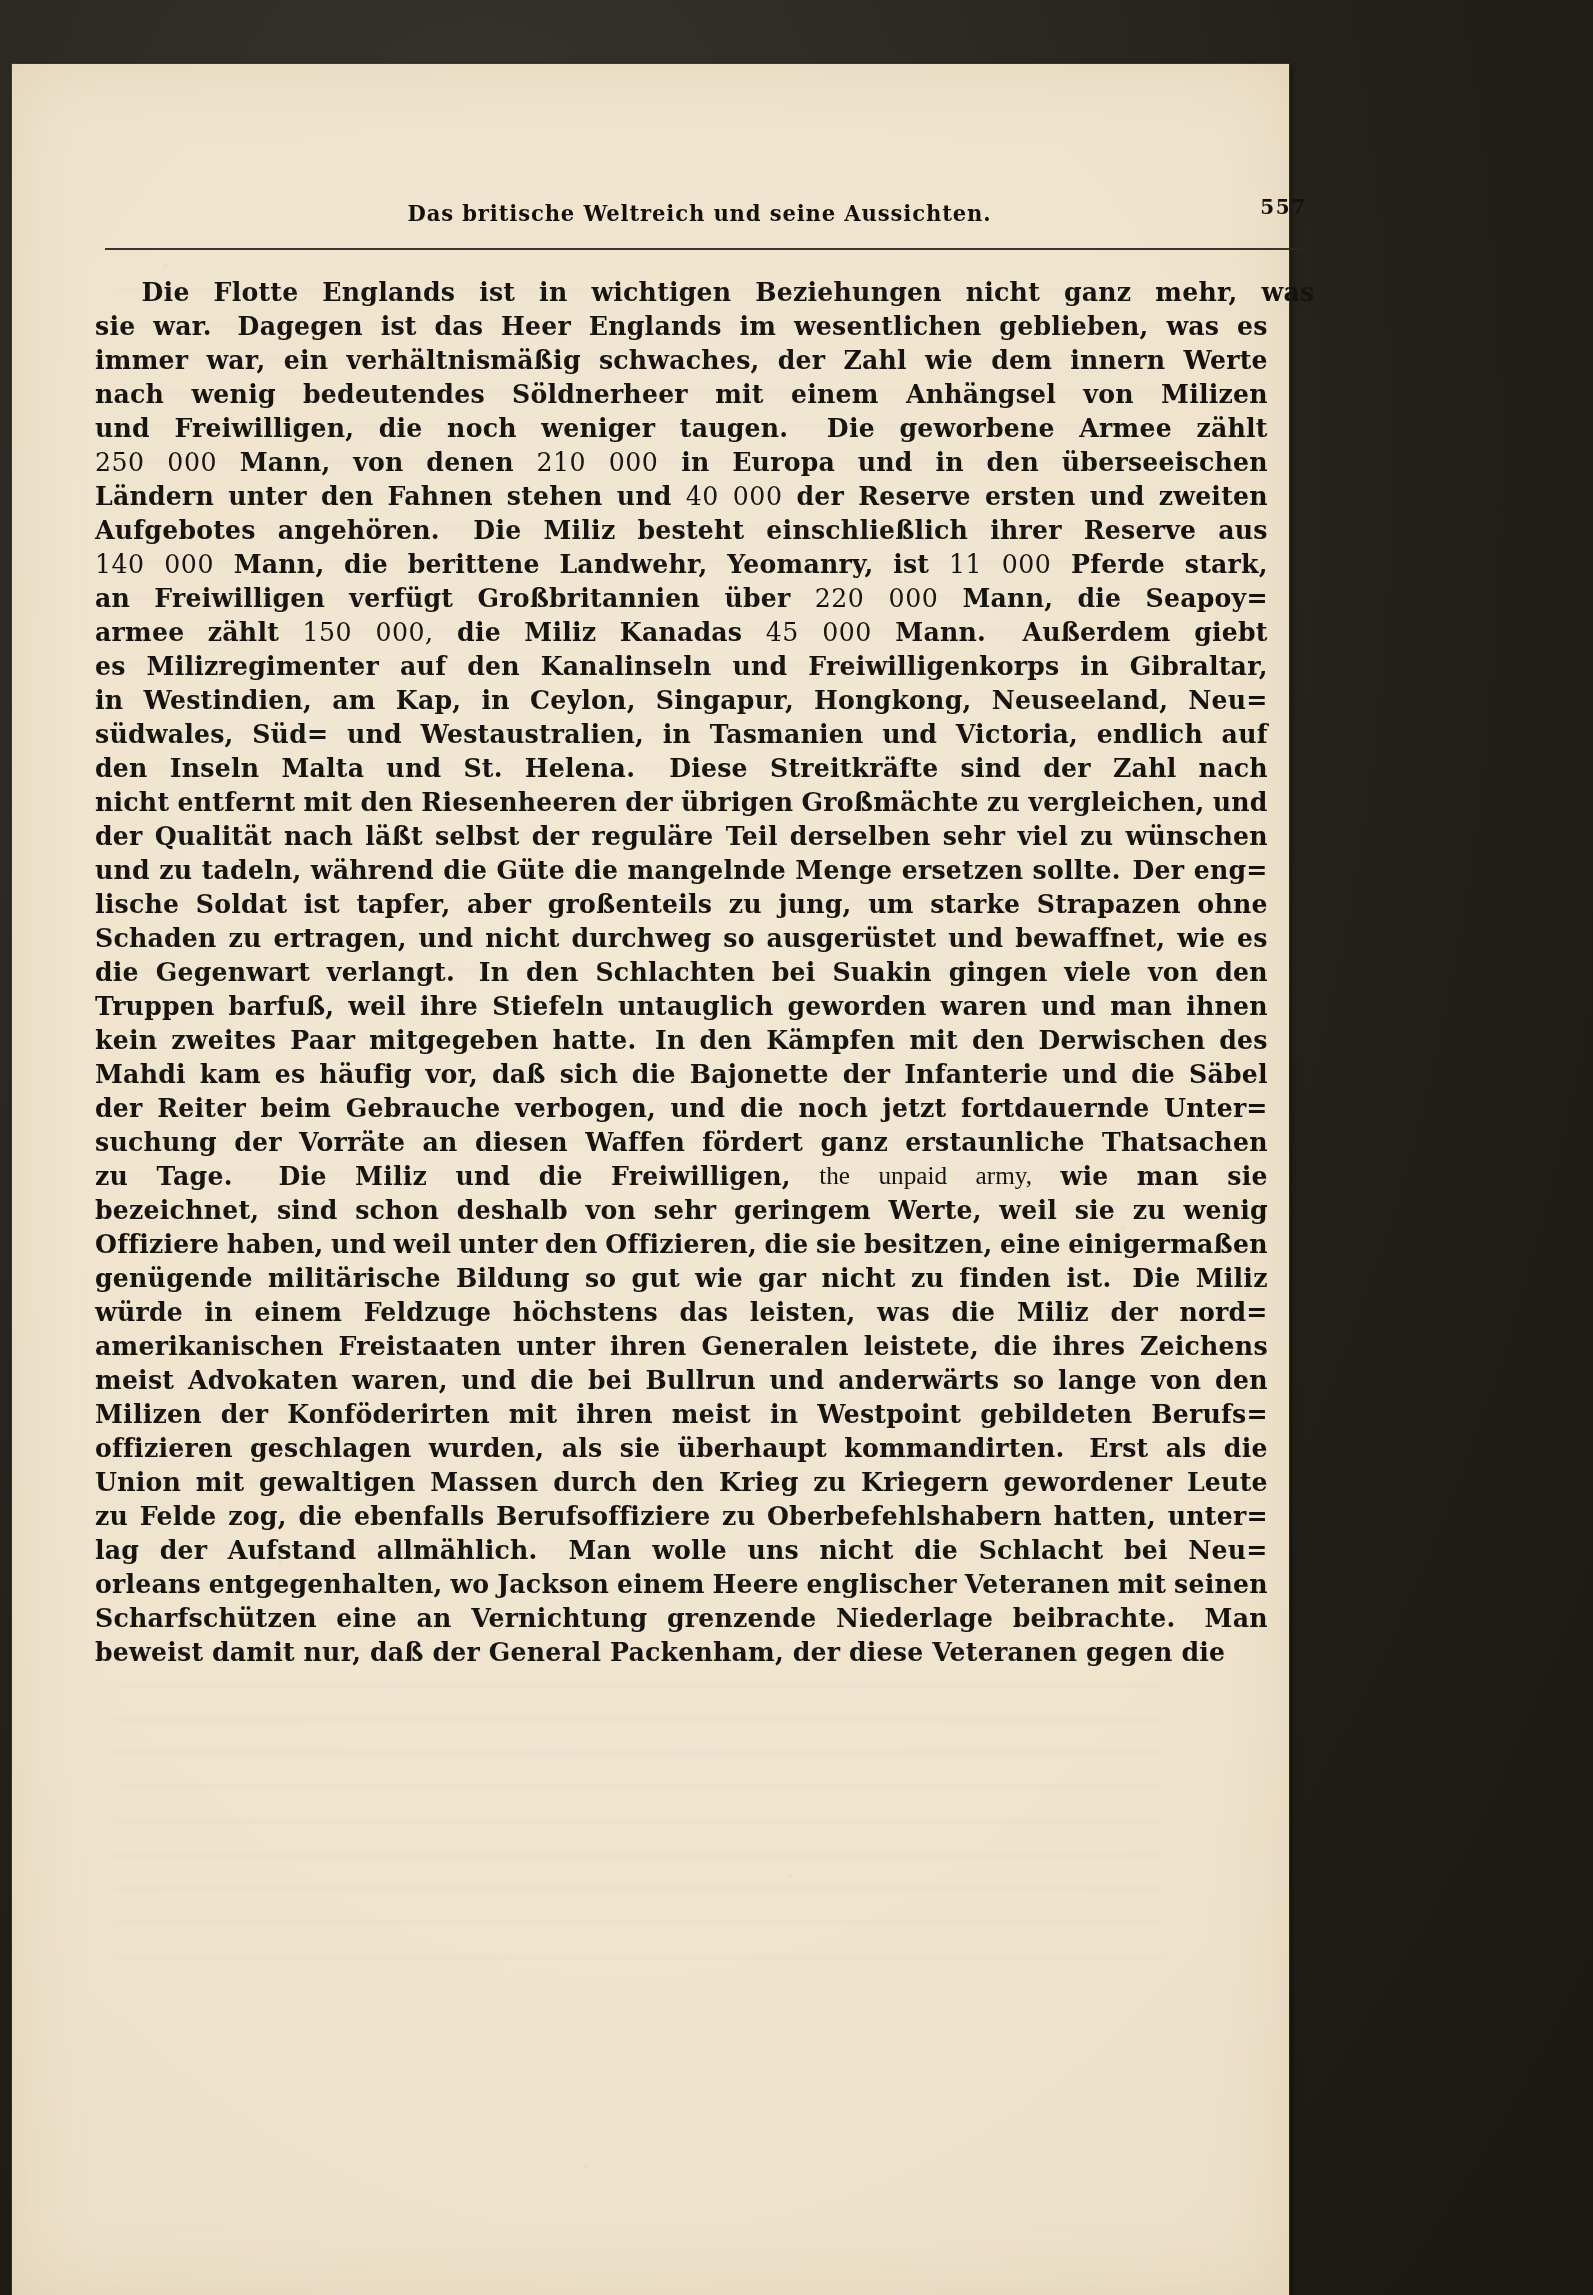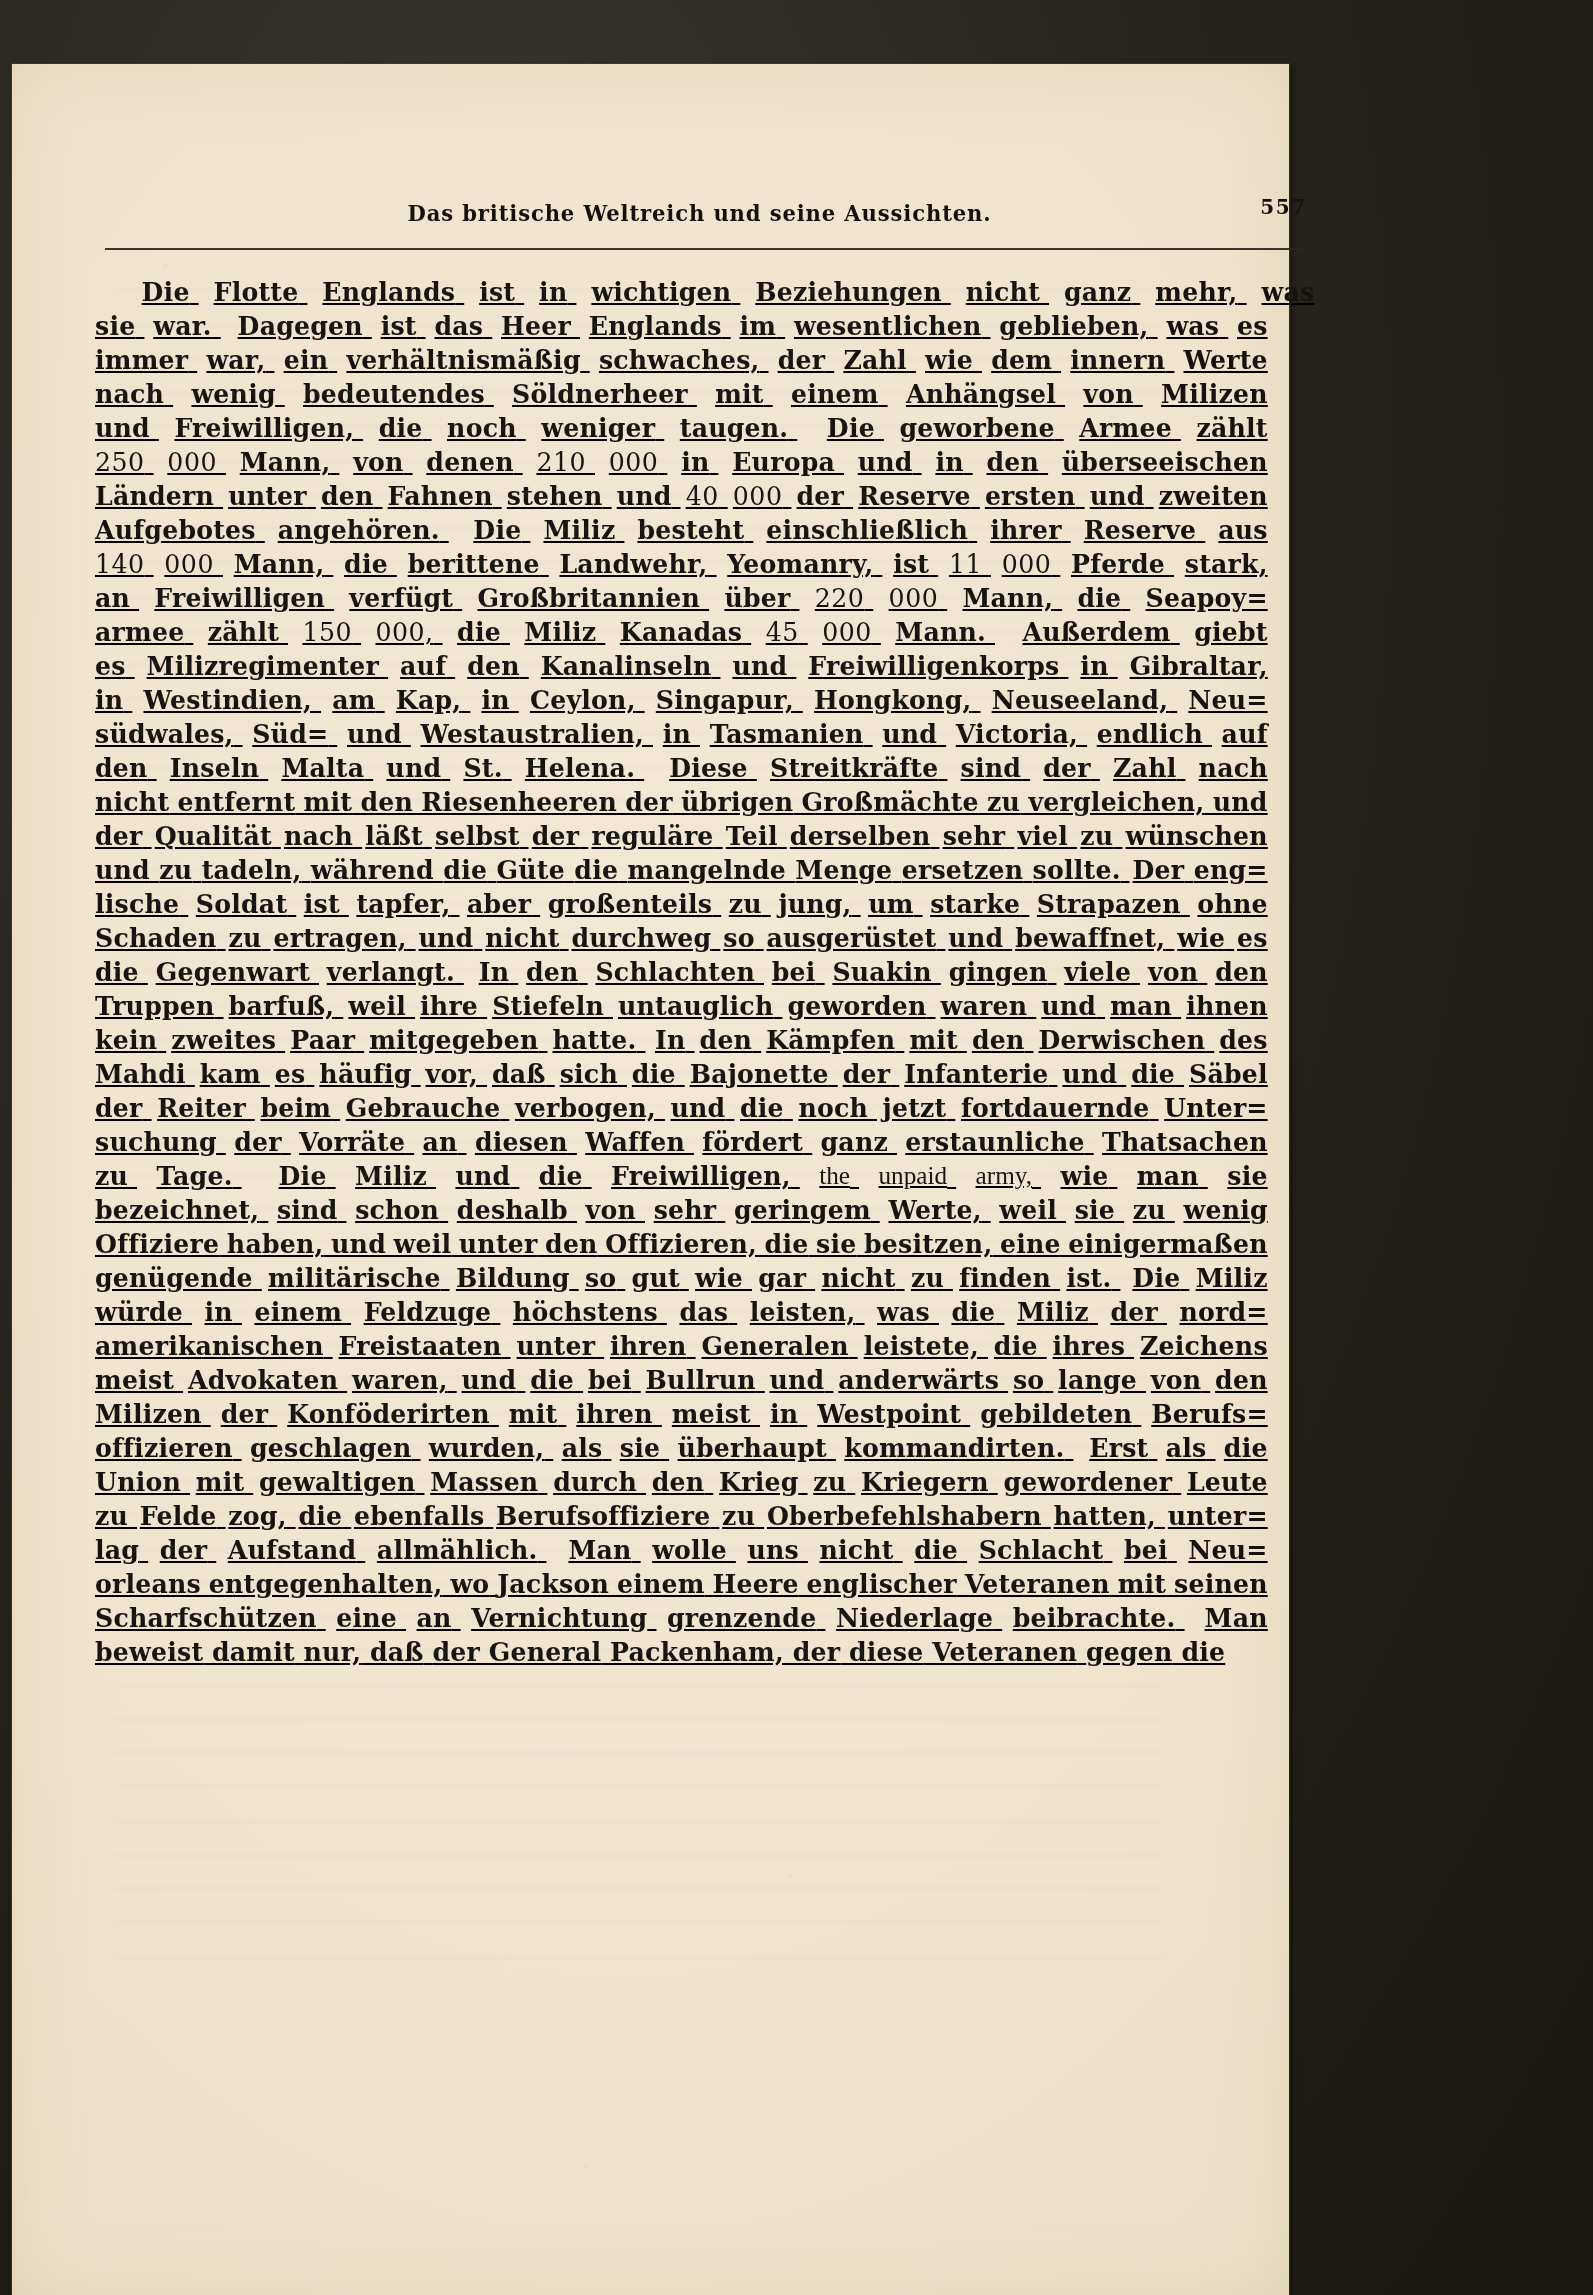--- a/index.html
+++ b/index.html
@@ -116,21 +116,20 @@
     right: 0;
     top: 48px;
     height: 1.6px;
     background: #2a2520;
     opacity: 0.92;
   }
 
   
   .bodytext {
     margin-top: 16.4px;
-    text-decoration: underline;
   }
   .ln {
     display: flex;
     width: 100%;
     font-size: 26px;
     line-height: 34px;
     height: 34px;
     color: #16130f;
     font-family: "DejaVu Serif", "Liberation Serif", serif;
     font-weight: 600;

